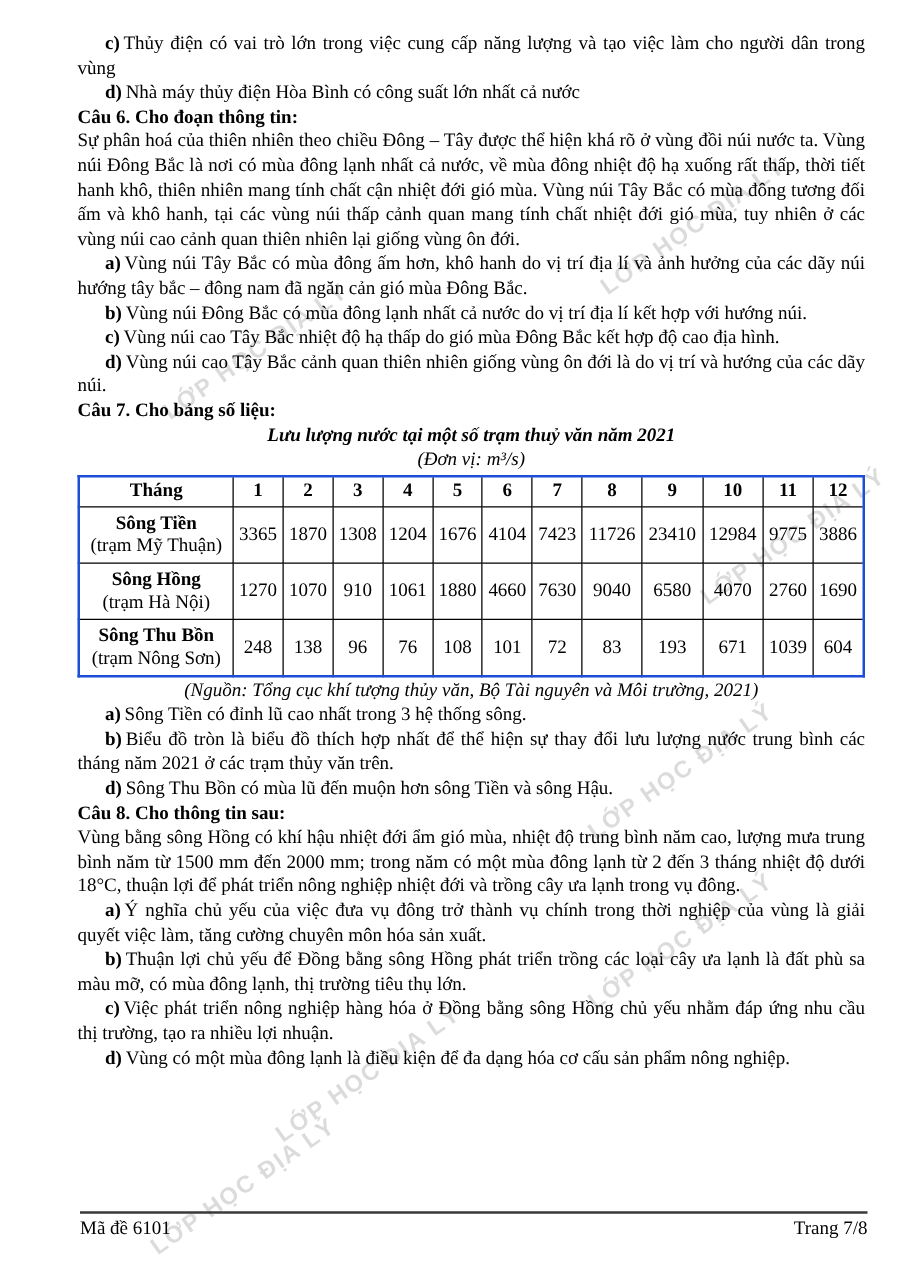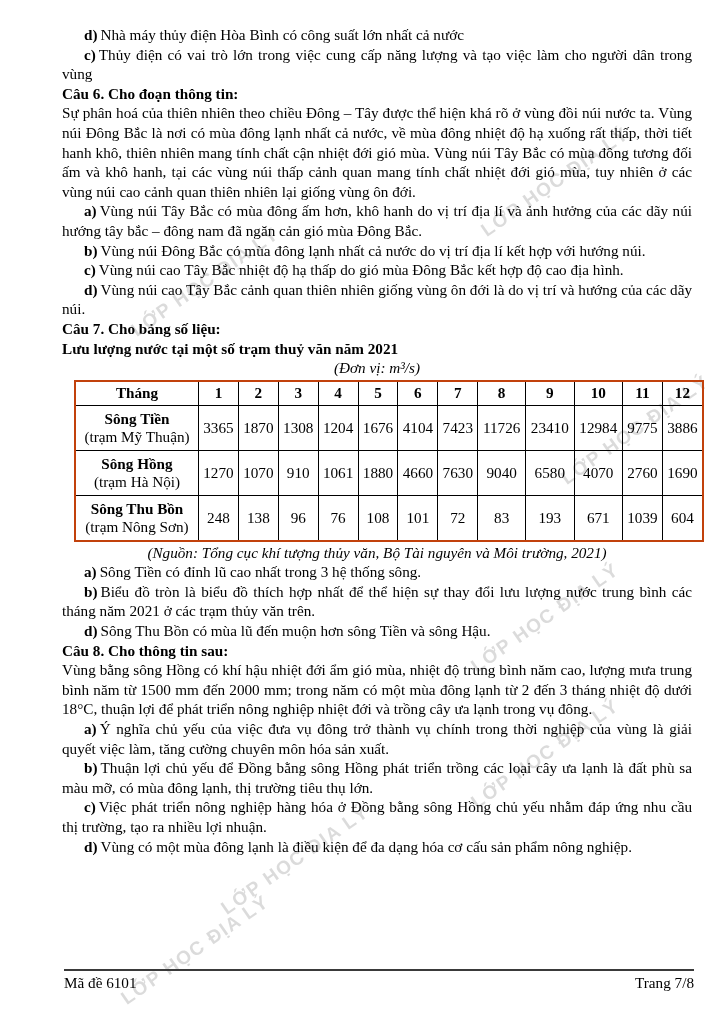--- a/index.html
+++ b/index.html
@@ -8,33 +8,33 @@
     background:#ffffff; color:#000;
     font-family:"Liberation Serif", serif;
     font-size:15.2px; line-height:19.6px;
     overflow:hidden;
   }
   .content { position:absolute; left:62px; top:25px; width:630px; z-index:1; }
   p { margin:0; text-align:justify; }
   .opt { text-indent:22px; }
   .opt-label { font-weight:bold; margin-right:3px; }
   .heading { font-weight:bold; }
-  .tbl-title { text-align:left; font-weight:bold; }
+  .tbl-title { text-align:center; font-weight:bold; font-style:italic; }
   .unit-note { text-align:center; font-style:italic; }
   .source-note { text-align:center; font-style:italic; }
 
   table.flow {
     width:100%; border-collapse:collapse; table-layout:auto;
     margin:2px 0 1px 0;
   }
   table.flow th, table.flow td {
     border:1px solid #000; padding:0 2px; text-align:center;
     font-size:15.2px; line-height:18px;
   }
-  table.flow { border:2px solid #c2410c;margin-left:12px; }
+  table.flow { border:2px solid #1d4ed8; }
   table.flow thead th { height:23px; font-weight:bold; }
   th.corner { text-align:left; padding-left:3px; width:118px; }
   td.rowhead { text-align:left; padding:3px 1px 3px 3px; }
   td.rowhead .river { display:block; font-weight:bold; }
   td.rowhead .station { display:block; }
   tbody td { height:44px; }
 
   .watermark {
     position:absolute; z-index:0;
     font-family:"Liberation Sans", sans-serif; font-weight:bold;
@@ -69,22 +69,22 @@
   <div class="watermark w1">LỚP HỌC ĐỊA LÝ</div>
   <div class="watermark w2">LỚP HỌC ĐỊA LÝ</div>
   <div class="watermark w3">LỚP HỌC ĐỊA LÝ</div>
   <div class="watermark w4">LỚP HỌC ĐỊA LÝ</div>
   <div class="watermark w5">LỚP HỌC ĐỊA LÝ</div>
   <div class="watermark w6">LỚP HỌC ĐỊA LÝ</div>
   <div class="watermark w7">LỚP HỌC ĐỊA LÝ</div>
 
   <div class="content">
 
+    <p class="opt"><span class="opt-label">c)</span><span>Thủy điện có vai trò lớn trong việc cung cấp năng lượng và tạo việc làm cho người dân trong vùng</span></p>
     <p class="opt"><span class="opt-label">d)</span><span>Nhà máy thủy điện Hòa Bình có công suất lớn nhất cả nước</span></p>
-    <p class="opt"><span class="opt-label">c)</span><span>Thủy điện có vai trò lớn trong việc cung cấp năng lượng và tạo việc làm cho người dân trong vùng</span></p>
 
     <p class="heading">Câu 6. Cho đoạn thông tin:</p>
     <p class="passage">Sự phân hoá của thiên nhiên theo chiều Đông – Tây được thể hiện khá rõ ở vùng đồi núi nước ta. Vùng núi Đông Bắc là nơi có mùa đông lạnh nhất cả nước, về mùa đông nhiệt độ hạ xuống rất thấp, thời tiết hanh khô, thiên nhiên mang tính chất cận nhiệt đới gió mùa. Vùng núi Tây Bắc có mùa đông tương đối ấm và khô hanh, tại các vùng núi thấp cảnh quan mang tính chất nhiệt đới gió mùa, tuy nhiên ở các vùng núi cao cảnh quan thiên nhiên lại giống vùng ôn đới.</p>
     <p class="opt"><span class="opt-label">a)</span><span>Vùng núi Tây Bắc có mùa đông ấm hơn, khô hanh do vị trí địa lí và ảnh hưởng của các dãy núi hướng tây bắc – đông nam đã ngăn cản gió mùa Đông Bắc.</span></p>
     <p class="opt"><span class="opt-label">b)</span><span>Vùng núi Đông Bắc có mùa đông lạnh nhất cả nước do vị trí địa lí kết hợp với hướng núi.</span></p>
     <p class="opt"><span class="opt-label">c)</span><span>Vùng núi cao Tây Bắc nhiệt độ hạ thấp do gió mùa Đông Bắc kết hợp độ cao địa hình.</span></p>
     <p class="opt"><span class="opt-label">d)</span><span>Vùng núi cao Tây Bắc cảnh quan thiên nhiên giống vùng ôn đới là do vị trí và hướng của các dãy núi.</span></p>
 
     <p class="heading">Câu 7. Cho bảng số liệu:</p>
     <p class="tbl-title">Lưu lượng nước tại một số trạm thuỷ văn năm 2021</p>

